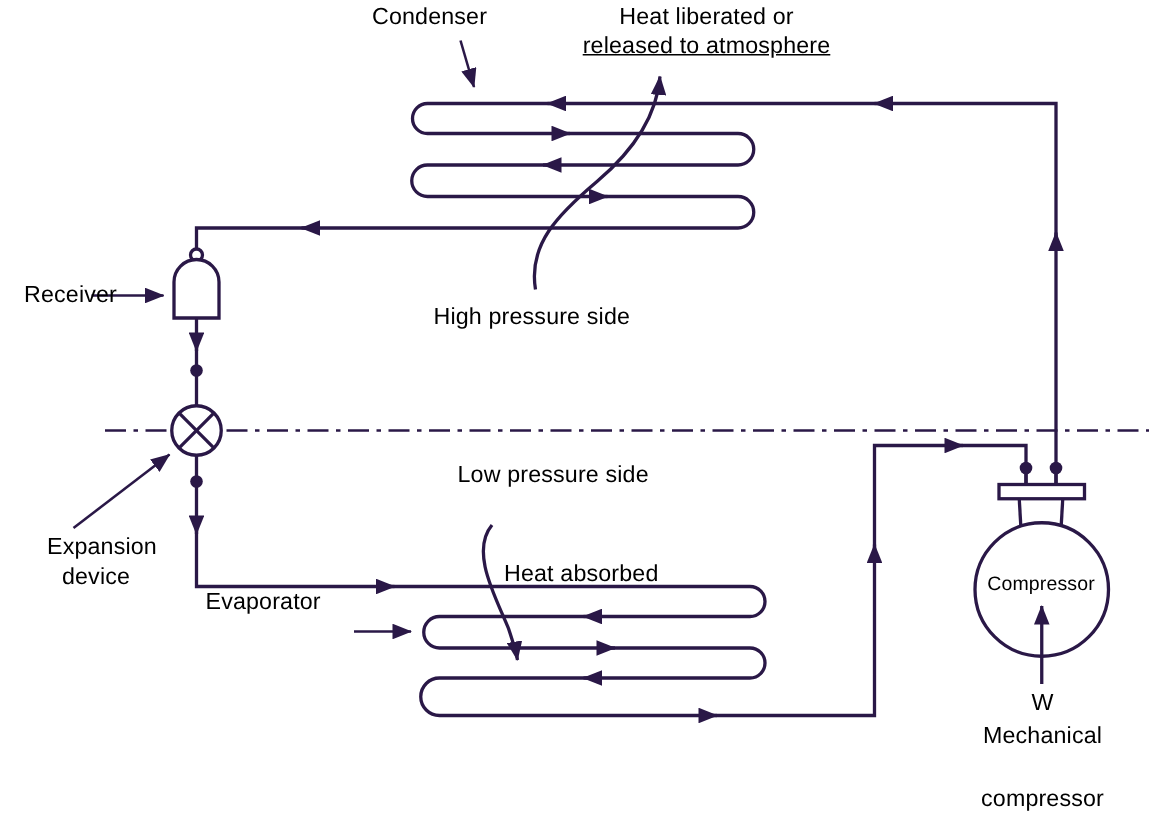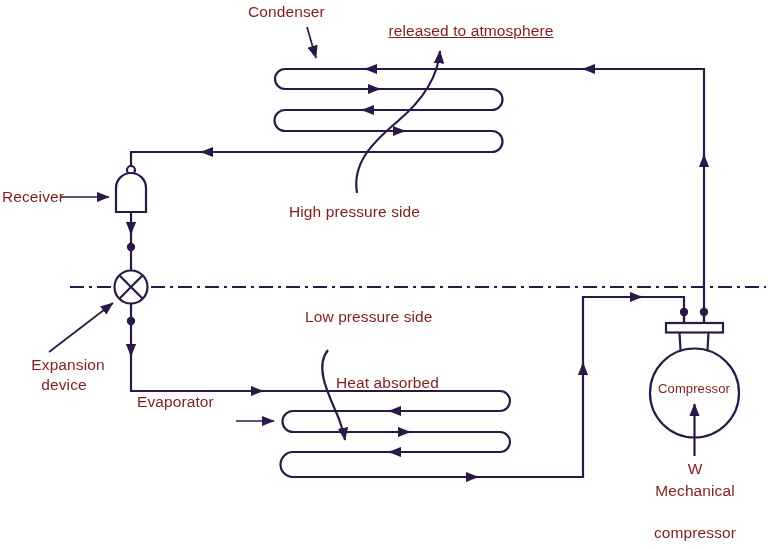--- a/index.html
+++ b/index.html
@@ -3,21 +3,21 @@
 <meta charset="utf-8">
 <style>
   html,body{margin:0;padding:0;background:#ffffff;}
   #stage{
     position:relative;width:768px;height:549px;background:#ffffff;
     font-family:"Liberation Sans", sans-serif;color:#3a2170;overflow:hidden;
   }
   #stage svg{position:absolute;left:0;top:0;}
   .lbl{
     position:absolute;font-size:15.5px;line-height:18px;white-space:nowrap;
-    color:#7f1d1d;letter-spacing:0.1px;
+    color:#000000;letter-spacing:0.1px;
   }
   .ctr{transform:translateX(-50%);text-align:center;}
   .small{font-size:13px;}
 </style>
 </head>
 <body>
 
 <div id="stage">
 
   <svg width="768" height="549" viewBox="0 0 768 549">
@@ -94,23 +94,24 @@
 
     <g stroke="#2a1847" stroke-width="1.7" fill="none">
       <line x1="307" y1="27" x2="316" y2="58" marker-end="url(#arr)"></line>
       <line x1="61" y1="197" x2="109" y2="197" marker-end="url(#arr)"></line>
       <line x1="49" y1="352" x2="113" y2="303" marker-end="url(#arr)"></line>
       <line x1="236" y1="421" x2="274" y2="421" marker-end="url(#arr)"></line>
     </g>
   </svg>
 
   <div class="lbl" style="left:248px;top:3px;">Condenser</div>
+  <div class="lbl ctr" style="left:471px;top:3px;">Heat liberated or</div>
   <div class="lbl ctr" style="left:471px;top:22px;text-decoration:underline;">released to atmosphere</div>
   <div class="lbl" style="left:289px;top:203px;text-align:center;">High pressure side</div>
-  <div class="lbl" style="left:2px;top:188px;">Receiver</div>
+  <div class="lbl" style="left:16px;top:188px;">Receiver</div>
   <div class="lbl" style="left:305px;top:308px;">Low pressure side</div>
   <div class="lbl ctr" style="left:68px;top:356px;">Expansion</div>
   <div class="lbl ctr" style="left:64px;top:376px;">device</div>
   <div class="lbl" style="left:336px;top:374px;">Heat absorbed</div>
   <div class="lbl" style="left:137px;top:393px;text-align:right;">Evaporator</div>
   <div class="lbl ctr small" style="left:694px;top:380px;">Compressor</div>
   <div class="lbl ctr" style="left:695px;top:460px;">W</div>
   <div class="lbl ctr" style="left:695px;top:482px;">Mechanical</div>
   <div class="lbl ctr" style="left:695px;top:524px;">compressor</div>
 

